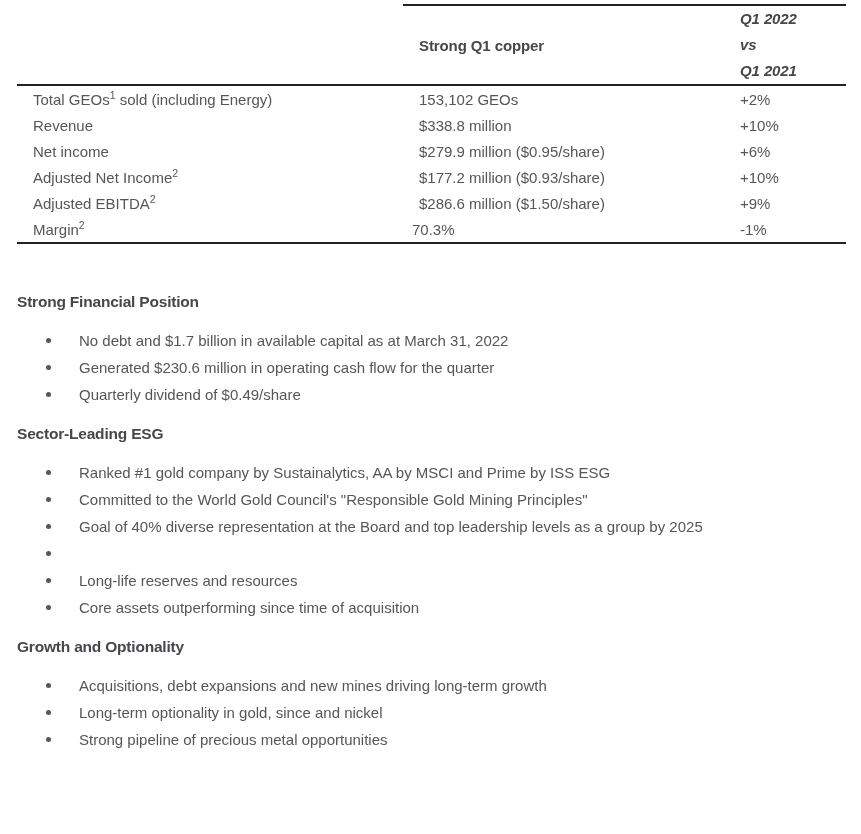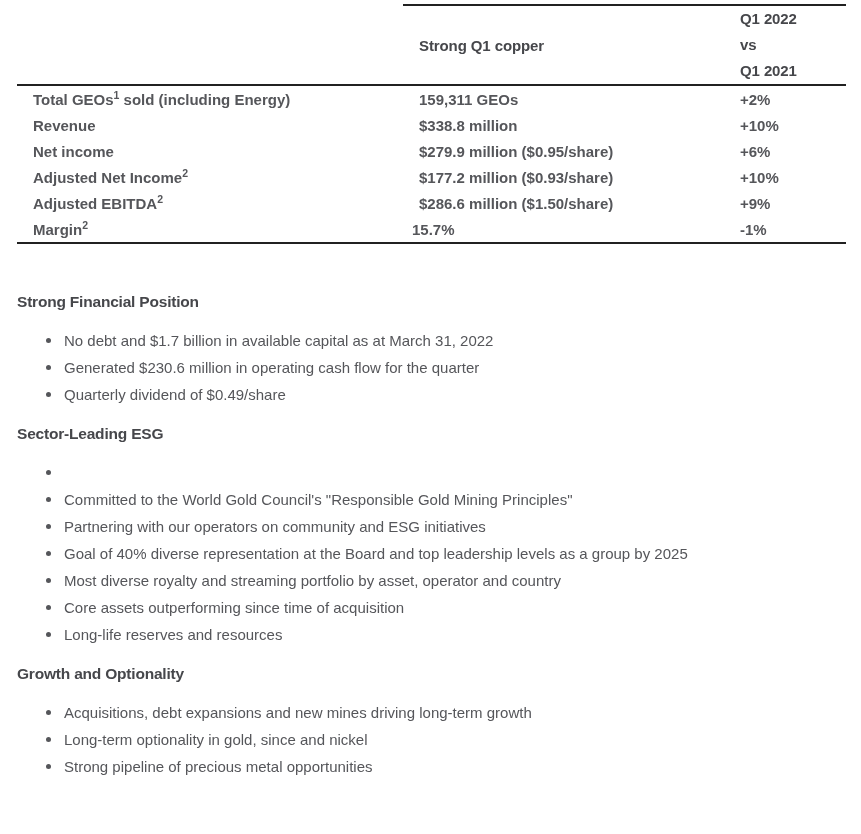--- a/index.html
+++ b/index.html
@@ -32,29 +32,28 @@
     grid-template-columns: 386px 324px 119px;
     height: 80px;
     border-bottom: 2px solid #212121;
     align-items: center;
     color: #46474b;
     font-weight: bold;
     letter-spacing: -0.1px;
   }
   .t-header .c2 { padding-left: 16px; }
   .t-header .c3 { padding-left: 13px; line-height: 26px; }
-  .t-header .c3 span { display: block; }
+  .t-header .c3 span { display: block; font-style: italic; }
 
   .t-body { border-bottom: 2px solid #212121; }
   .trow {
     display: grid;
     grid-template-columns: 386px 324px 119px;
     height: 26px;
     align-items: center;
-    font-weight: bold;
   }
   .trow .c1 { padding-left: 16px; }
   .trow .c2 { padding-left: 16px; }
   .trow .c3 { padding-left: 13px; }
   .trow .c2.shift-left { padding-left: 9px; }
   sup { font-size: 10.5px; line-height: 0; }
 
   
   .content { padding-left: 17px; padding-right: 17px; }
   .content .first-heading { margin-top: 47px; }
@@ -69,20 +68,21 @@
   ul {
     list-style: none;
     margin: 0;
     padding: 0;
   }
   li {
     height: 27px;
     display: flex;
     align-items: center;
     font-size: 15px;
+    gap: 15px;
   }
   .dot {
     flex: 0 0 auto;
     width: 5px;
     height: 5px;
     border-radius: 50%;
     background: #55565a;
     margin-left: 29px;
     margin-right: 13px;
   }
@@ -101,21 +101,21 @@
       <div class="c3">
         <span>Q1 2022</span>
         <span>vs</span>
         <span>Q1 2021</span>
       </div>
     </div>
 
     <div class="t-body">
       <div class="trow">
         <div class="c1"><span>Total GEOs</span><sup>1</sup><span> sold (including Energy)</span></div>
-        <div class="c2">159,311 GEOs</div>
+        <div class="c2">153,102 GEOs</div>
         <div class="c3">+2%</div>
       </div>
       <div class="trow">
         <div class="c1"><span>Revenue</span><sup></sup><span></span></div>
         <div class="c2">$338.8 million</div>
         <div class="c3">+10%</div>
       </div>
       <div class="trow">
         <div class="c1"><span>Net income</span><sup></sup><span></span></div>
         <div class="c2">$279.9 million ($0.95/share)</div>
@@ -126,21 +126,21 @@
         <div class="c2">$177.2 million ($0.93/share)</div>
         <div class="c3">+10%</div>
       </div>
       <div class="trow">
         <div class="c1"><span>Adjusted EBITDA</span><sup>2</sup><span></span></div>
         <div class="c2">$286.6 million ($1.50/share)</div>
         <div class="c3">+9%</div>
       </div>
       <div class="trow">
         <div class="c1"><span>Margin</span><sup>2</sup><span></span></div>
-        <div class="c2 shift-left">15.7%</div>
+        <div class="c2 shift-left">70.3%</div>
         <div class="c3">-1%</div>
       </div>
     </div>
   </div>
 
   <div class="content">
 
     <section>
       <h3 class="first-heading">Strong Financial Position</h3>
       <ul>
@@ -157,49 +157,45 @@
             <span class="btext">Quarterly dividend of $0.49/share</span>
           </li>
       </ul>
     </section>
 
     <section>
       <h3>Sector-Leading ESG</h3>
       <ul>
         <li>
             <span class="dot"></span>
+            <span class="btext">Ranked #1 gold company by Sustainalytics, AA by MSCI and Prime by ISS ESG</span>
           </li>
         <li>
             <span class="dot"></span>
             <span class="btext">Committed to the World Gold Council's "Responsible Gold Mining Principles"</span>
           </li>
         <li>
             <span class="dot"></span>
-            <span class="btext">Partnering with our operators on community and ESG initiatives</span>
-          </li>
-        <li>
-            <span class="dot"></span>
             <span class="btext">Goal of 40% diverse representation at the Board and top leadership levels as a group by 2025</span>
           </li>
       </ul>
     </section>
 
     <section>
       <ul>
         <li>
             <span class="dot"></span>
-            <span class="btext">Most diverse royalty and streaming portfolio by asset, operator and country</span>
+          </li>
+        <li>
+            <span class="dot"></span>
+            <span class="btext">Long-life reserves and resources</span>
           </li>
         <li>
             <span class="dot"></span>
             <span class="btext">Core assets outperforming since time of acquisition</span>
-          </li>
-        <li>
-            <span class="dot"></span>
-            <span class="btext">Long-life reserves and resources</span>
           </li>
       </ul>
     </section>
 
     <section>
       <h3>Growth and Optionality</h3>
       <ul>
         <li>
             <span class="dot"></span>
             <span class="btext">Acquisitions, debt expansions and new mines driving long-term growth</span>

